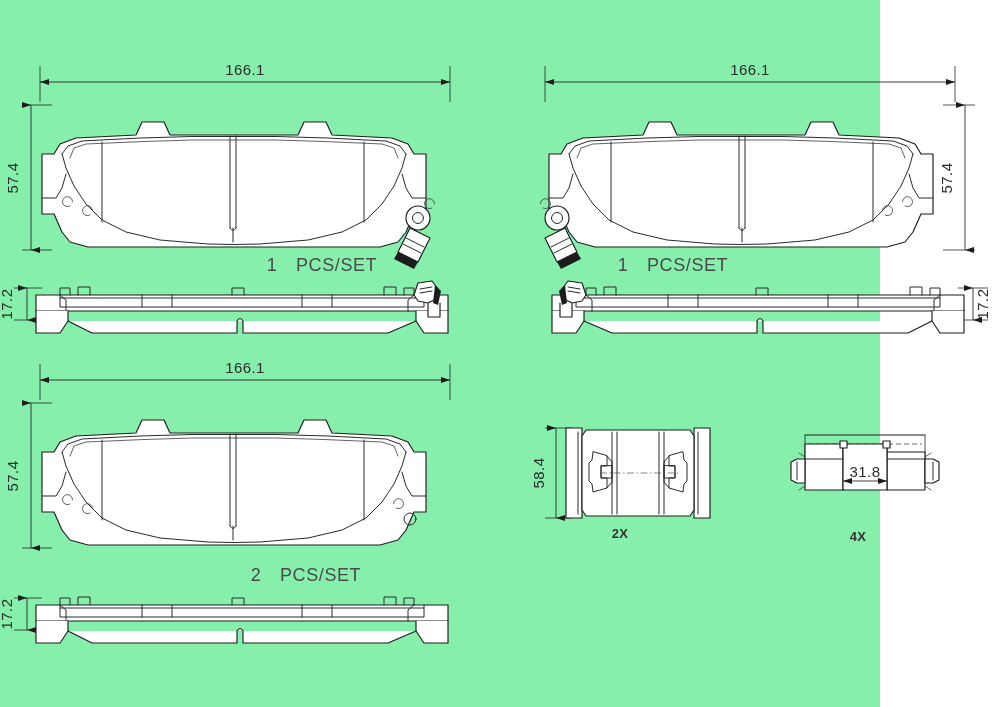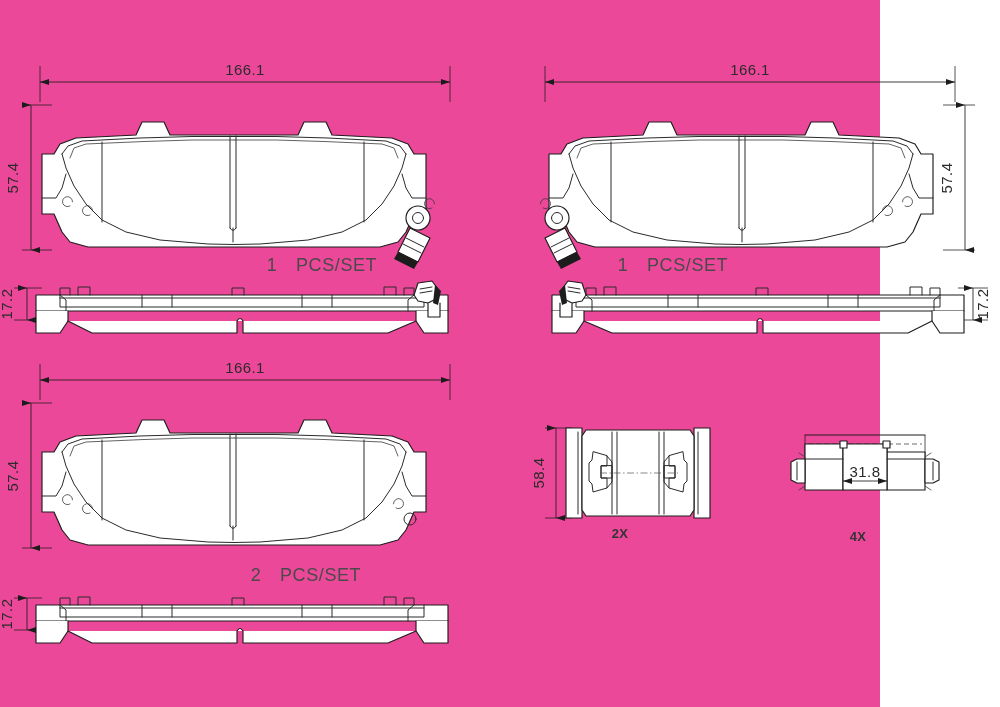--- a/index.html
+++ b/index.html
@@ -12,21 +12,21 @@
     width: 1000px;
     height: 707px;
     overflow: hidden;
     font-family: "Liberation Sans", sans-serif;
     color: #1a1a1a;
   }
   #sheet {
     position: relative;
     width: 880px;
     height: 707px;
-    background: #ec4899;
+    background: #86efac;
   }
   svg#drawing {
     position: absolute;
     left: 0;
     top: 0;
     width: 1000px;
     height: 707px;
     display: block;
   }
   

